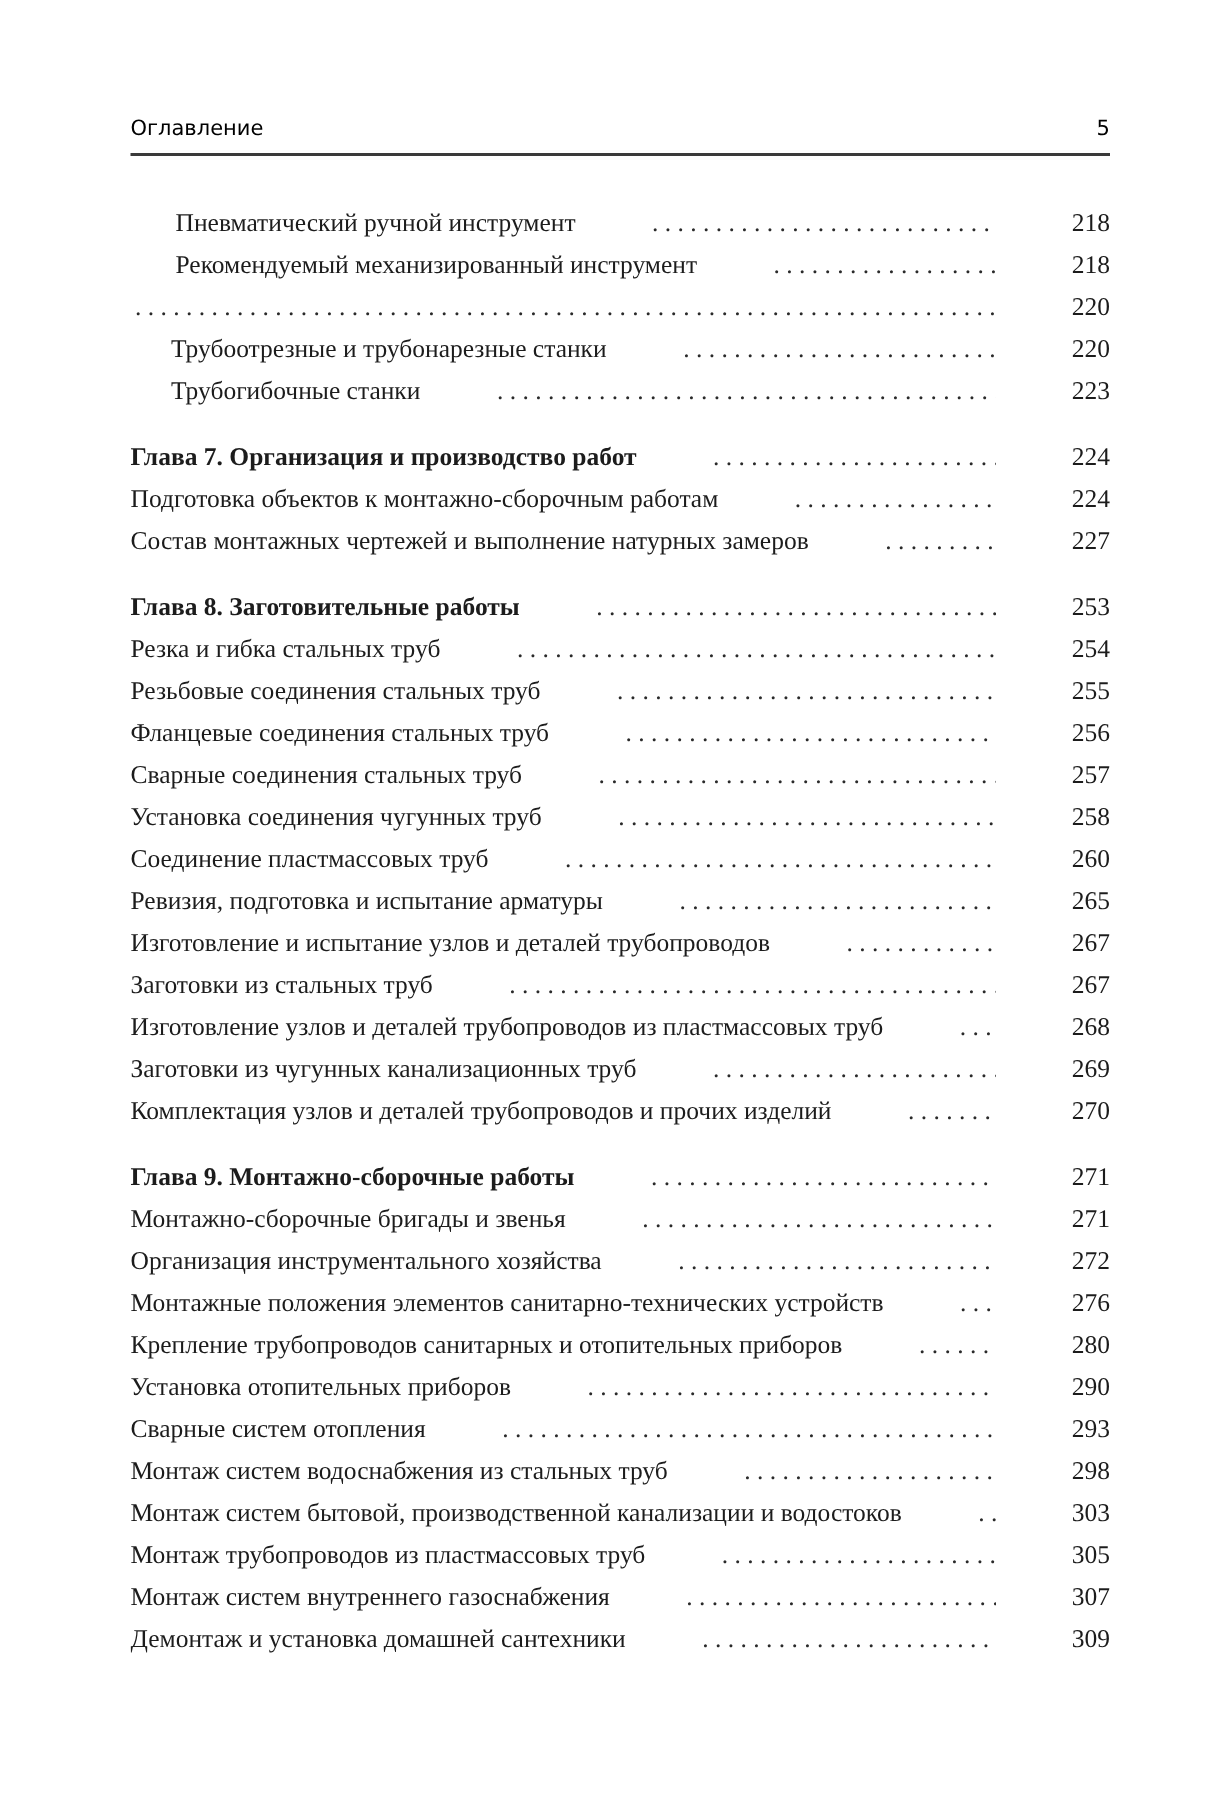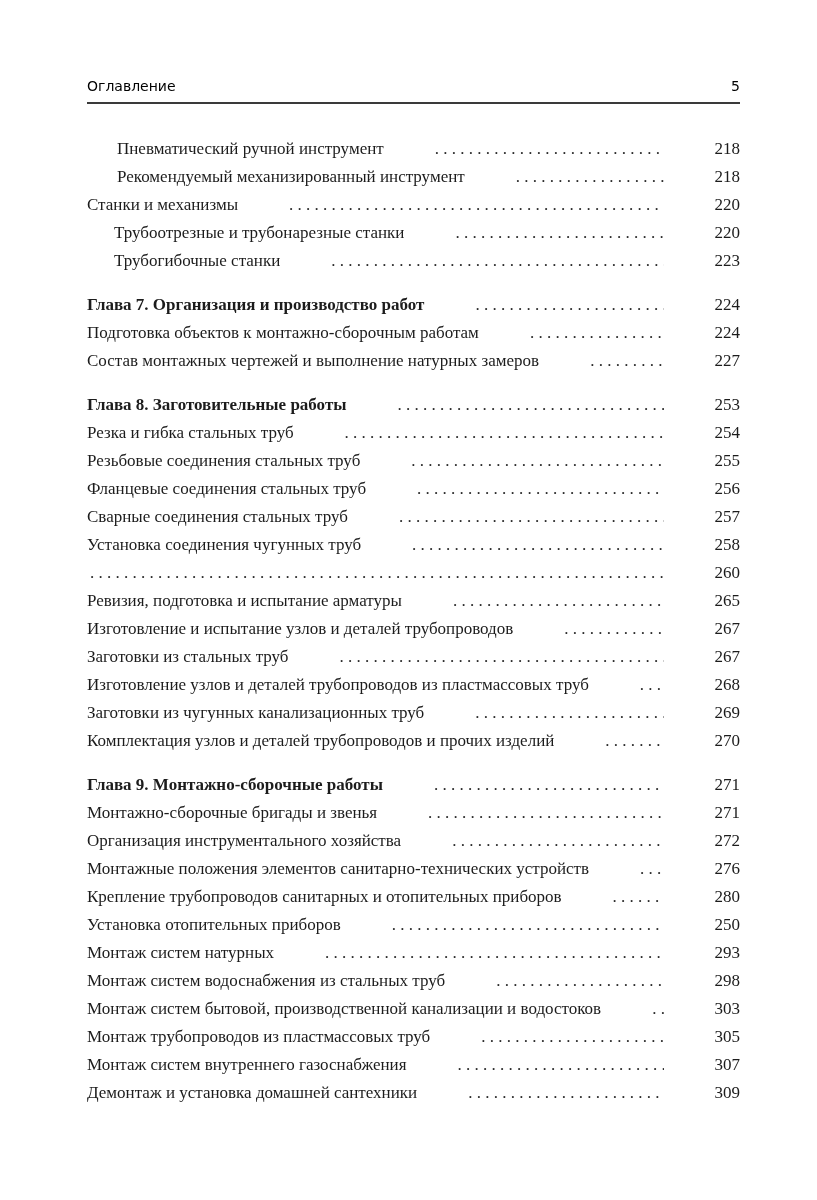--- a/index.html
+++ b/index.html
@@ -93,21 +93,20 @@
         <span class="label">Пневматический ручной инструмент</span>
         <span class="leader"></span>
         <span class="page-num">218</span>
       </div>
       <div class="entry lvl2">
         <span class="label">Рекомендуемый механизированный инструмент</span>
         <span class="leader"></span>
         <span class="page-num">218</span>
       </div>
       <div class="entry">
-        <span class="label">Станки и механизмы</span>
         <span class="leader"></span>
         <span class="page-num">220</span>
       </div>
       <div class="entry lvl1s">
         <span class="label">Трубоотрезные и трубонарезные станки</span>
         <span class="leader"></span>
         <span class="page-num">220</span>
       </div>
       <div class="entry lvl1s">
         <span class="label">Трубогибочные станки</span>
@@ -153,20 +152,21 @@
         <span class="label">Сварные соединения стальных труб</span>
         <span class="leader"></span>
         <span class="page-num">257</span>
       </div>
       <div class="entry">
         <span class="label">Установка соединения чугунных труб</span>
         <span class="leader"></span>
         <span class="page-num">258</span>
       </div>
       <div class="entry">
+        <span class="label">Соединение пластмассовых труб</span>
         <span class="leader"></span>
         <span class="page-num">260</span>
       </div>
       <div class="entry">
         <span class="label">Ревизия, подготовка и испытание арматуры</span>
         <span class="leader"></span>
         <span class="page-num">265</span>
       </div>
       <div class="entry">
         <span class="label">Изготовление и испытание узлов и деталей трубопроводов</span>
@@ -214,24 +214,24 @@
         <span class="page-num">276</span>
       </div>
       <div class="entry">
         <span class="label">Крепление трубопроводов санитарных и отопительных приборов</span>
         <span class="leader"></span>
         <span class="page-num">280</span>
       </div>
       <div class="entry">
         <span class="label">Установка отопительных приборов</span>
         <span class="leader"></span>
-        <span class="page-num">250</span>
-      </div>
-      <div class="entry">
-        <span class="label">Монтаж систем натурных</span>
+        <span class="page-num">290</span>
+      </div>
+      <div class="entry">
+        <span class="label">Сварные систем отопления</span>
         <span class="leader"></span>
         <span class="page-num">293</span>
       </div>
       <div class="entry">
         <span class="label">Монтаж систем водоснабжения из стальных труб</span>
         <span class="leader"></span>
         <span class="page-num">298</span>
       </div>
       <div class="entry">
         <span class="label">Монтаж систем бытовой, производственной канализации и водостоков</span>

